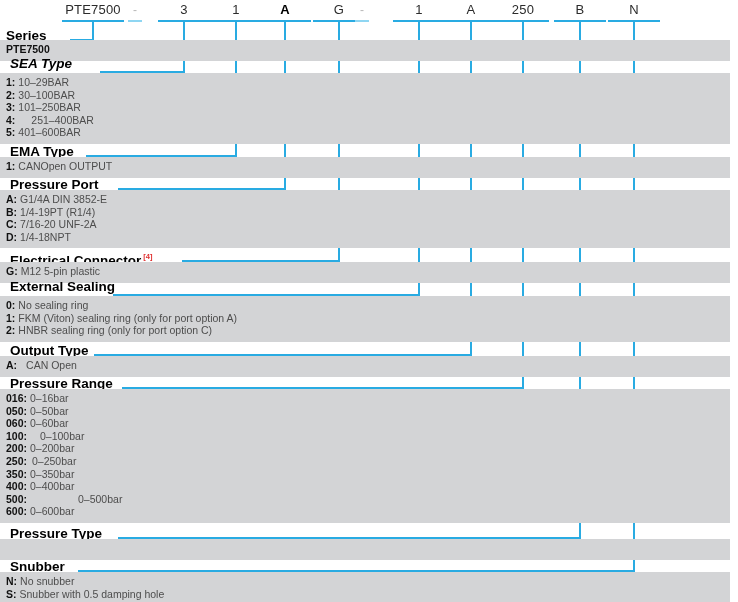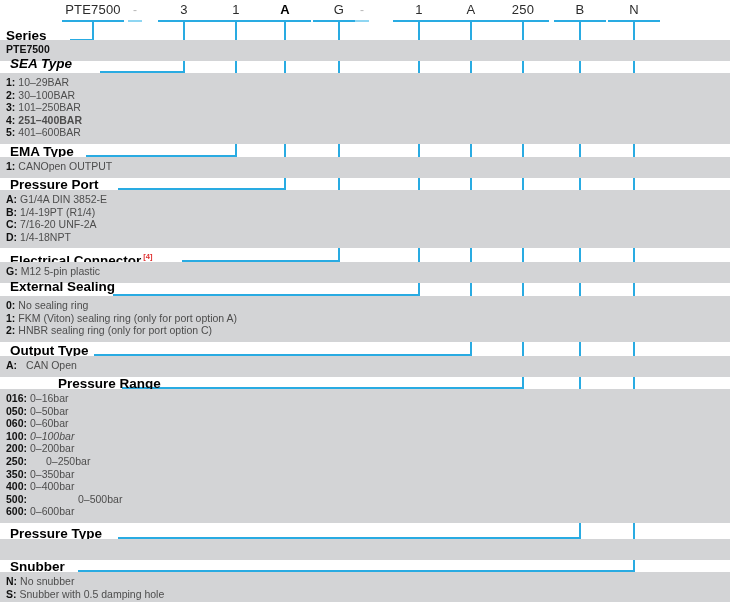--- a/index.html
+++ b/index.html
@@ -121,21 +121,21 @@
 
   <div id="sections">
       <div class="sec-head" style="left: 6px; top: 28px;"><span>Series</span></div>
       <div class="band" style="top: 40px; height: 20.6px;"></div>
       <div class="opt" style="top: 43px;"><b>PTE7500</b></div>
       <div class="sec-head" style="left: 10px; top: 56px; font-style: italic;"><span>SEA Type</span></div>
       <div class="band" style="top: 73px; height: 71px;"></div>
       <div class="opt" style="top: 76px;"><b>1:</b><span style="margin-left: 3px;">10–29BAR</span></div>
       <div class="opt" style="top: 88.6px;"><b>2:</b><span style="margin-left: 3px;">30–100BAR</span></div>
       <div class="opt" style="top: 101.2px;"><b>3:</b><span style="margin-left: 3px;">101–250BAR</span></div>
-      <div class="opt" style="top: 113.8px;"><b>4:</b><span style="margin-left: 3px; font-weight: bold;">251–400BAR</span></div>
+      <div class="opt" style="top: 113.8px;"><b>4:</b><span style="margin-left: 16px;">251–400BAR</span></div>
       <div class="opt" style="top: 126.4px;"><b>5:</b><span style="margin-left: 3px;">401–600BAR</span></div>
       <div class="sec-head" style="left: 10px; top: 144px;"><span>EMA Type</span></div>
       <div class="band" style="top: 157px; height: 20.6px;"></div>
       <div class="opt" style="top: 160px;"><b>1:</b><span style="margin-left: 3px;">CANOpen OUTPUT</span></div>
       <div class="sec-head" style="left: 10px; top: 177px;"><span>Pressure Port</span></div>
       <div class="band" style="top: 190px; height: 58.4px;"></div>
       <div class="opt" style="top: 193px;"><b>A:</b><span style="margin-left: 3px;">G1/4A DIN 3852-E</span></div>
       <div class="opt" style="top: 205.6px;"><b>B:</b><span style="margin-left: 3px;">1/4-19PT (R1/4)</span></div>
       <div class="opt" style="top: 218.2px;"><b>C:</b><span style="margin-left: 3px;">7/16-20 UNF-2A</span></div>
       <div class="opt" style="top: 230.8px;"><b>D:</b><span style="margin-left: 3px;">1/4-18NPT</span></div>
@@ -143,28 +143,28 @@
       <div class="band" style="top: 262px; height: 20.6px;"></div>
       <div class="opt" style="top: 265px;"><b>G:</b><span style="margin-left: 3px;">M12 5-pin plastic</span></div>
       <div class="sec-head" style="left: 10px; top: 279px;"><span>External Sealing</span></div>
       <div class="band" style="top: 296px; height: 45.8px;"></div>
       <div class="opt" style="top: 299px;"><b>0:</b><span style="margin-left: 3px;">No sealing ring</span></div>
       <div class="opt" style="top: 311.6px;"><b>1:</b><span style="margin-left: 3px;">FKM (Viton) sealing ring (only for port option A)</span></div>
       <div class="opt" style="top: 324.2px;"><b>2:</b><span style="margin-left: 3px;">HNBR sealing ring (only for port option C)</span></div>
       <div class="sec-head" style="left: 10px; top: 343px;"><span>Output Type</span></div>
       <div class="band" style="top: 356px; height: 20.6px;"></div>
       <div class="opt" style="top: 359px;"><b>A:</b><span style="margin-left: 9px;">CAN Open</span></div>
-      <div class="sec-head" style="left: 10px; top: 376px; margin-left: 48px;"><span>Pressure Range</span></div>
+      <div class="sec-head" style="left: 10px; top: 376px;"><span>Pressure Range</span></div>
       <div class="band" style="top: 389px; height: 134px;"></div>
       <div class="opt" style="top: 392px;"><b>016:</b><span style="margin-left: 3px;">0–16bar</span></div>
       <div class="opt" style="top: 404.6px;"><b>050:</b><span style="margin-left: 3px;">0–50bar</span></div>
       <div class="opt" style="top: 417.2px;"><b>060:</b><span style="margin-left: 3px;">0–60bar</span></div>
-      <div class="opt" style="top: 429.8px;"><b>100:</b><span style="margin-left: 3px; font-style: italic;">0–100bar</span></div>
+      <div class="opt" style="top: 429.8px;"><b>100:</b><span style="margin-left: 13px;">0–100bar</span></div>
       <div class="opt" style="top: 442.4px;"><b>200:</b><span style="margin-left: 3px;">0–200bar</span></div>
-      <div class="opt" style="top: 455px;"><b>250:</b><span style="margin-left: 19px;">0–250bar</span></div>
+      <div class="opt" style="top: 455px;"><b>250:</b><span style="margin-left: 5px;">0–250bar</span></div>
       <div class="opt" style="top: 467.6px;"><b>350:</b><span style="margin-left: 3px;">0–350bar</span></div>
       <div class="opt" style="top: 480.2px;"><b>400:</b><span style="margin-left: 3px;">0–400bar</span></div>
       <div class="opt" style="top: 492.8px;"><b>500:</b><span style="margin-left: 3px; padding-left: 48px;">0–500bar</span></div>
       <div class="opt" style="top: 505.4px;"><b>600:</b><span style="margin-left: 3px;">0–600bar</span></div>
       <div class="sec-head" style="left: 10px; top: 526px;"><span>Pressure Type</span></div>
       <div class="band" style="top: 539px; height: 20.6px;"></div>
       <div class="opt" style="top: 570px; font-family: Liberation Serif, serif;"><b>B:</b><span style="margin-left: 3px;">Gauge</span></div>
       <div class="sec-head" style="left: 10px; top: 559px;"><span>Snubber</span></div>
       <div class="band" style="top: 572px; height: 33.2px;"></div>
       <div class="opt" style="top: 575px;"><b>N:</b><span style="margin-left: 3px;">No snubber</span></div>

